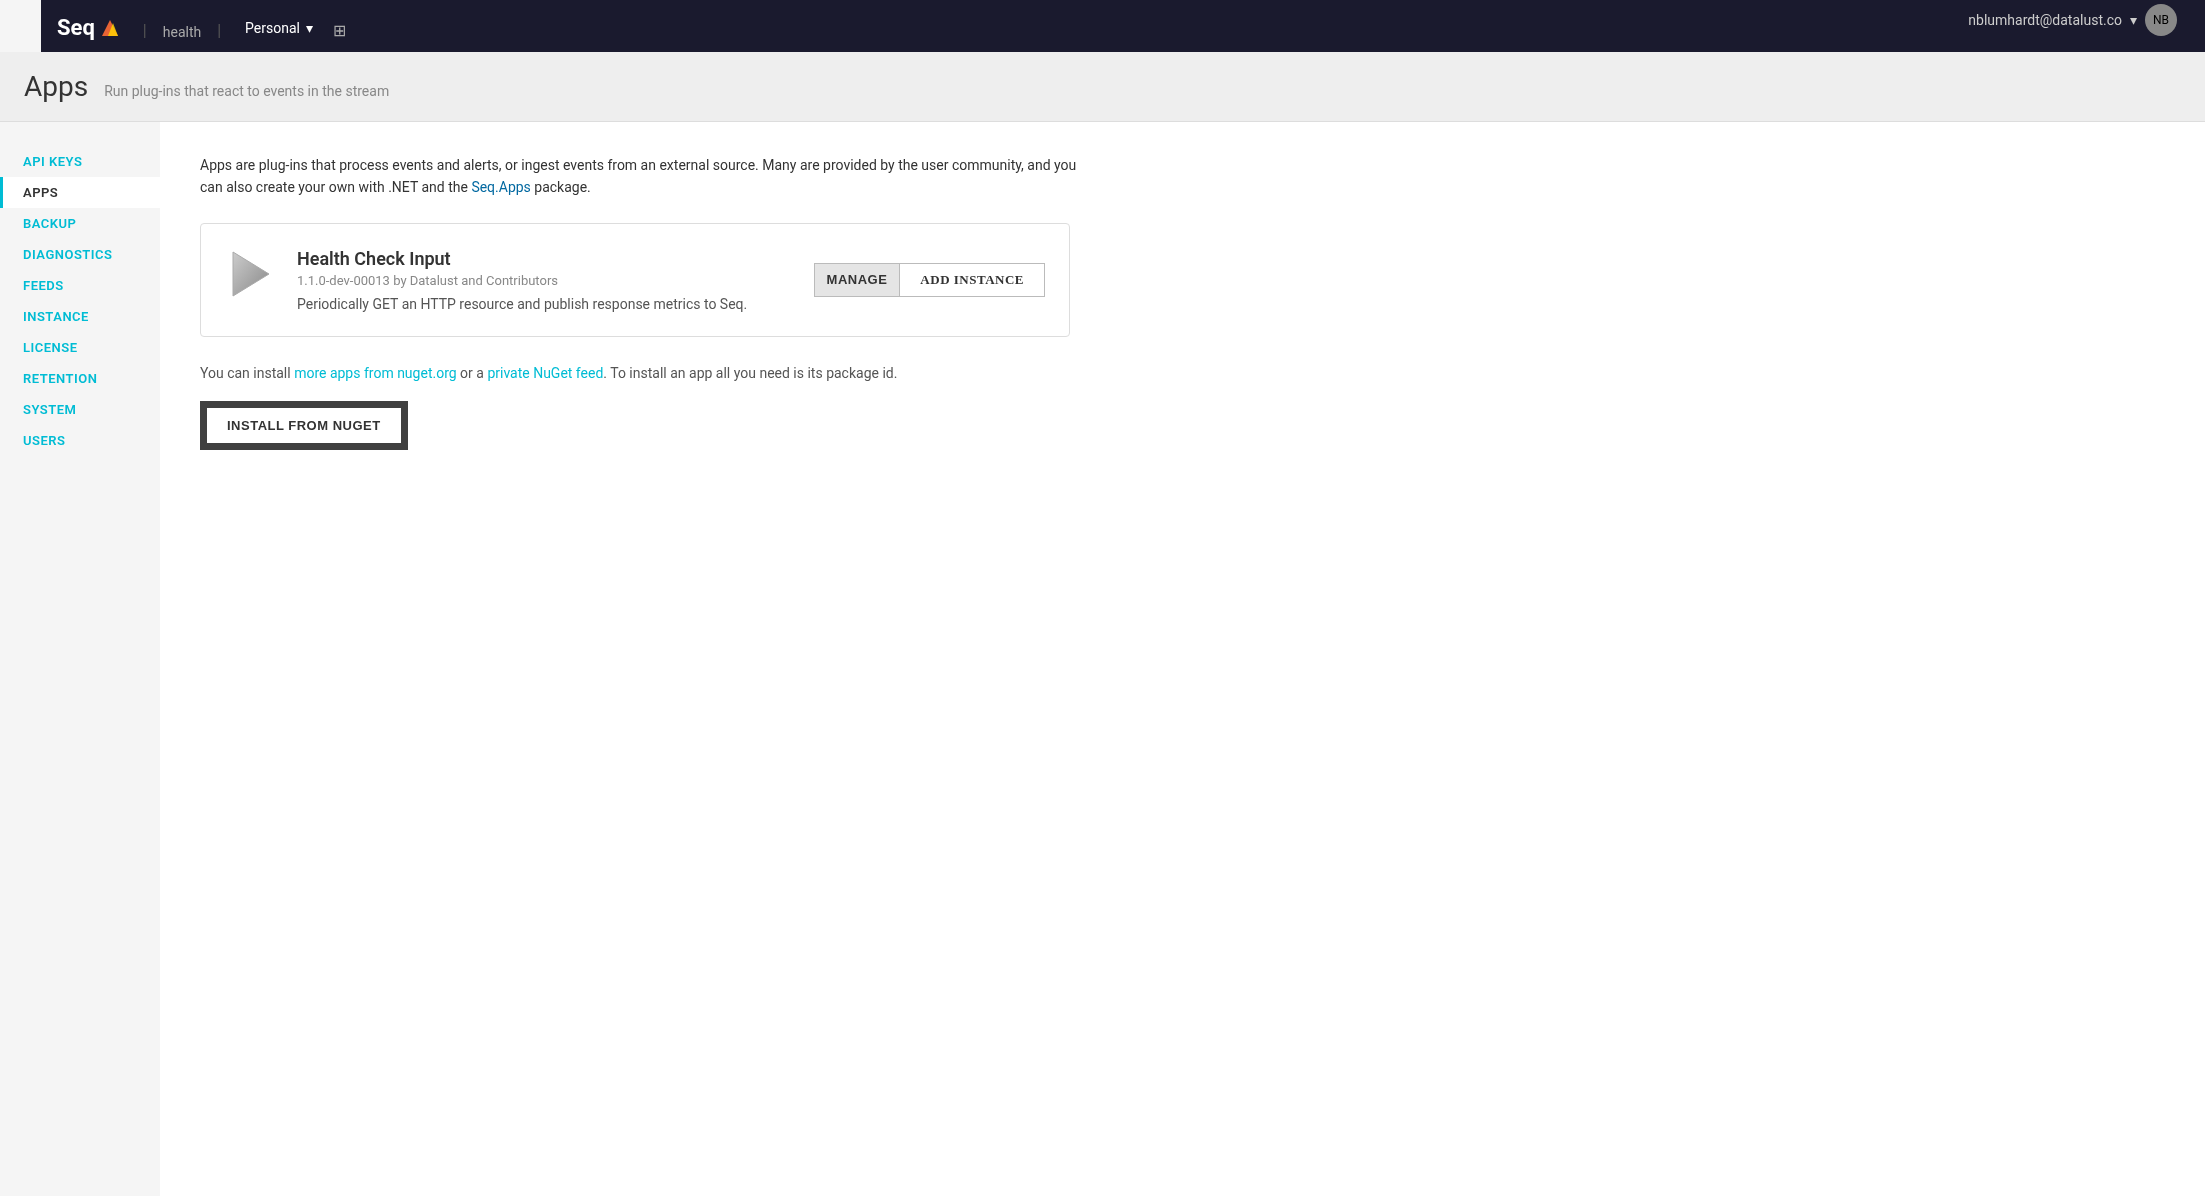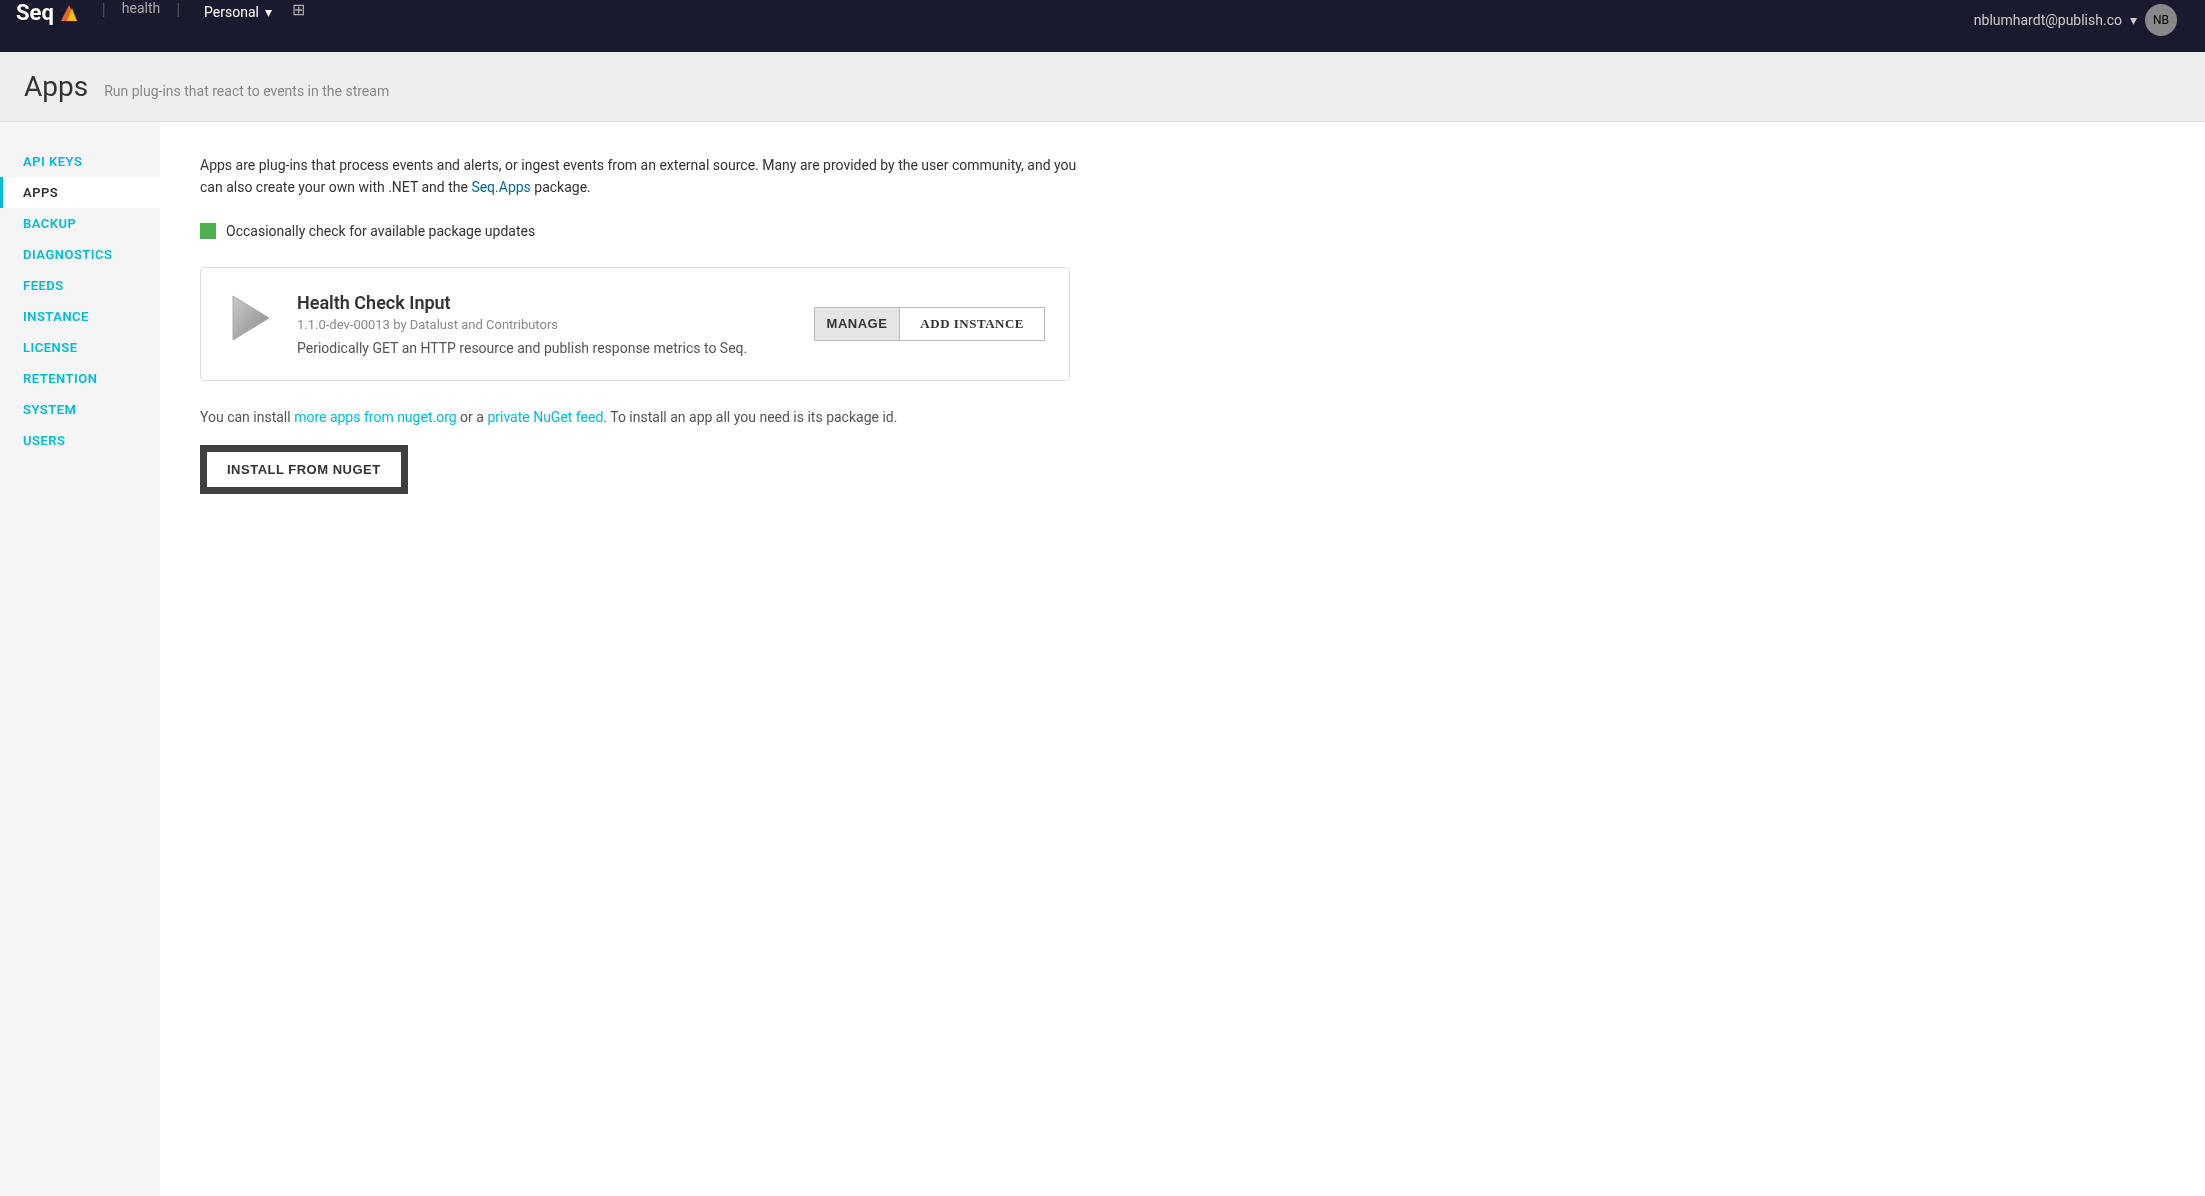--- a/index.html
+++ b/index.html
@@ -2,24 +2,25 @@
 <html><head>
   <meta charset="utf-8">
   <style>
     * { box-sizing: border-box; margin: 0; padding: 0; }
     body { font-family: -apple-system, BlinkMacSystemFont, 'Segoe UI', Roboto, sans-serif; background: #f5f5f5; min-height: 100vh; }
 
     
     .topnav {
       background: #1a1a2e;
       display: flex;
-      align-items: flex-start;
+      align-items: flex-end;
       height: 52px;
-      padding: 0 16px;
+      padding: 12px 16px;
       gap: 12px;
+      margin-left: 41px;
     }
     .logo {
       display: flex;
       align-items: center;
       gap: 6px;
       color: white;
       font-size: 22px;
       font-weight: bold;
       margin-right: 8px;
     }
@@ -301,21 +302,21 @@
   <span class="nav-divider">|</span>
   <span class="nav-health">health</span>
   <span class="nav-divider">|</span>
   <div class="nav-workspace">
     <span>Personal</span>
     <span>▾</span>
   </div>
   <span class="nav-pin">⊞</span>
   <div class="nav-spacer"></div>
   <div class="nav-user">
-    <span>nblumhardt@publish.co</span>
+    <span>nblumhardt@datalust.co</span>
     <span>▾</span>
     <div class="nav-avatar">NB</div>
   </div>
 </nav>
 
 <div class="page-header">
   <h1 class="page-title">Apps</h1>
   <span class="page-subtitle">Run plug-ins that react to events in the stream</span>
 </div>
 
@@ -335,24 +336,20 @@
   </nav>
 
   <div class="content">
 
     
     <p class="intro-text">
       <span>Apps are plug-ins that process events and alerts, or ingest events from an external source. Many are provided by the user community, and you can also create your own with .NET and the </span><a href="#">Seq.Apps</a><span> package.</span>
     </p>
 
     
-    <div class="checkbox-row">
-      <span class="checkbox-green"></span>
-      <span class="checkbox-label">Occasionally check for available package updates</span>
-    </div>
 
     
     <div class="app-card">
       <div class="app-card-header">
 
         <div class="app-icon">
           <svg class="play-icon-svg" viewBox="0 0 40 48">
             <defs>
               <linearGradient id="iconGrad" x1="0%" y1="0%" x2="100%" y2="100%">
                 <stop offset="0%" style="stop-color:#cccccc"></stop>

